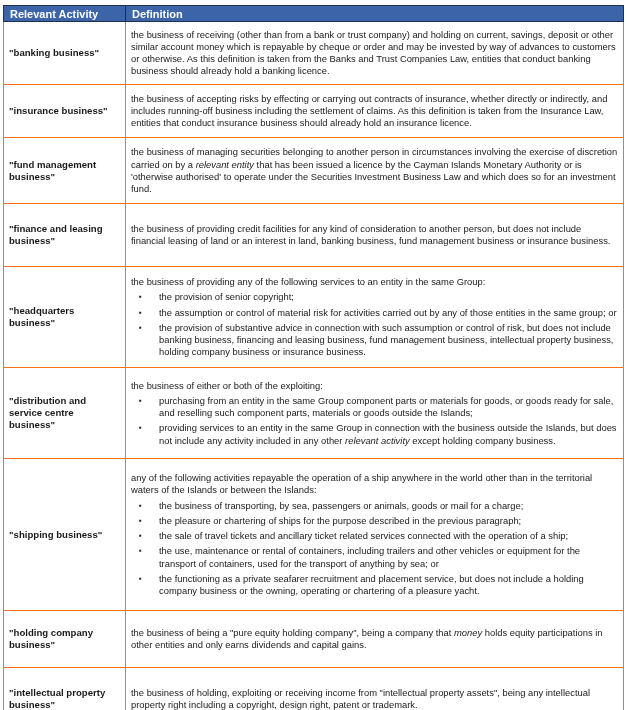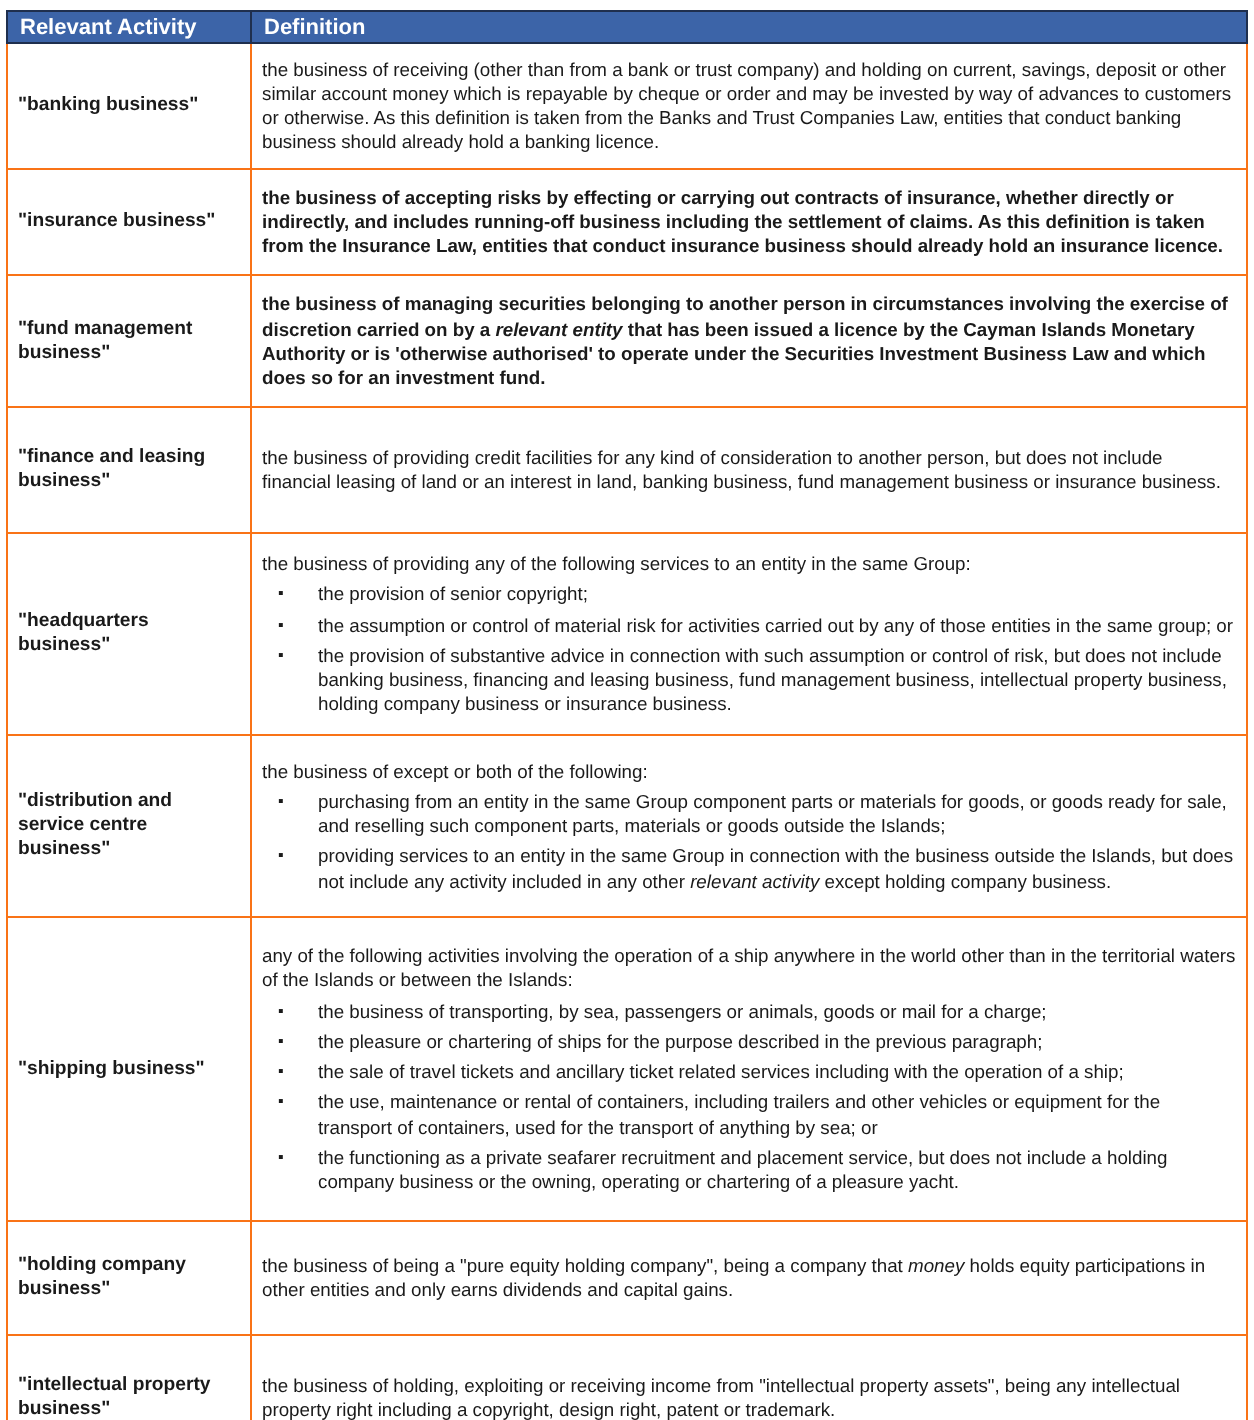--- a/index.html
+++ b/index.html
@@ -10,22 +10,22 @@
     table.defs th { background: #3c64a8; color: #ffffff; text-align: left; font-weight: bold; font-size: 11px; padding: 2px 6px 1px 6px; height: 12px; border: 1px solid #1f2f4e; }
     table.defs td { border: 1px solid #f97316; vertical-align: middle; padding: 4px 5px 4px 5px; }
     td.term { font-weight: bold; font-size: 9.6px; line-height: 12px; }
     td.def p { margin: 0; }
     ul.bul { list-style: none; margin: 3px 0 0 0; padding: 0; }
     ul.bul li { position: relative; padding-left: 28px; margin-bottom: 3px; }
     ul.bul li:last-child { margin-bottom: 0; }
     ul.bul li .b { position: absolute; left: 8px; top: 0; font-size: 8px; }
     em { font-style: italic; }
     tr.r1 td { height: 54px; }
-    tr.r2 td { height: 44px; font-weight: bold; }
-    tr.r3 td { height: 57px; font-weight: bold; }
+    tr.r2 td { height: 44px; }
+    tr.r3 td { height: 57px; }
     tr.r4 td { height: 54px; }
     tr.r5 td { height: 92px; }
     tr.r6 td { height: 82px; }
     tr.r7 td { height: 143px; }
     tr.r8 td { height: 48px; }
     tr.r9 td { height: 54px; }
   </style>
 </head>
 <body>
 
@@ -72,35 +72,35 @@
         <ul class="bul">
           <li><span class="b">▪</span><span>the provision of senior copyright;</span></li>
           <li><span class="b">▪</span><span>the assumption or control of material risk for activities carried out by any of those entities in the same group; or</span></li>
           <li><span class="b">▪</span><span>the provision of substantive advice in connection with such assumption or control of risk, but does not include banking business, financing and leasing business, fund management business, intellectual property business, holding company business or insurance business.</span></li>
         </ul>
       </td>
     </tr>
     <tr class="r6">
       <td class="term">"distribution and service centre business"</td>
       <td class="def">
-        <p>the business of except or both of the following:</p>
+        <p>the business of either or both of the exploiting:</p>
         <ul class="bul">
           <li><span class="b">▪</span><span>purchasing from an entity in the same Group component parts or materials for goods, or goods ready for sale, and reselling such component parts, materials or goods outside the Islands;</span></li>
           <li><span class="b">▪</span><span><span>providing services to an entity in the same Group in connection with the business outside the Islands, but does not include any activity included in any other </span><em>relevant activity</em><span> except holding company business.</span></span></li>
         </ul>
       </td>
     </tr>
     <tr class="r7">
       <td class="term">"shipping business"</td>
       <td class="def">
-        <p>any of the following activities involving the operation of a ship anywhere in the world other than in the territorial waters of the Islands or between the Islands:</p>
+        <p>any of the following activities repayable the operation of a ship anywhere in the world other than in the territorial waters of the Islands or between the Islands:</p>
         <ul class="bul">
           <li><span class="b">▪</span><span>the business of transporting, by sea, passengers or animals, goods or mail for a charge;</span></li>
           <li><span class="b">▪</span><span>the pleasure or chartering of ships for the purpose described in the previous paragraph;</span></li>
-          <li><span class="b">▪</span><span>the sale of travel tickets and ancillary ticket related services including with the operation of a ship;</span></li>
+          <li><span class="b">▪</span><span>the sale of travel tickets and ancillary ticket related services connected with the operation of a ship;</span></li>
           <li><span class="b">▪</span><span>the use, maintenance or rental of containers, including trailers and other vehicles or equipment for the transport of containers, used for the transport of anything by sea; or</span></li>
           <li><span class="b">▪</span><span>the functioning as a private seafarer recruitment and placement service, but does not include a holding company business or the owning, operating or chartering of a pleasure yacht.</span></li>
         </ul>
       </td>
     </tr>
     <tr class="r8">
       <td class="term">"holding company business"</td>
       <td class="def">
           <p><span>the business of being a "pure equity holding company", being a company that </span><em>money</em><span> holds equity participations in other entities and only earns dividends and capital gains.</span></p>
         </td>

